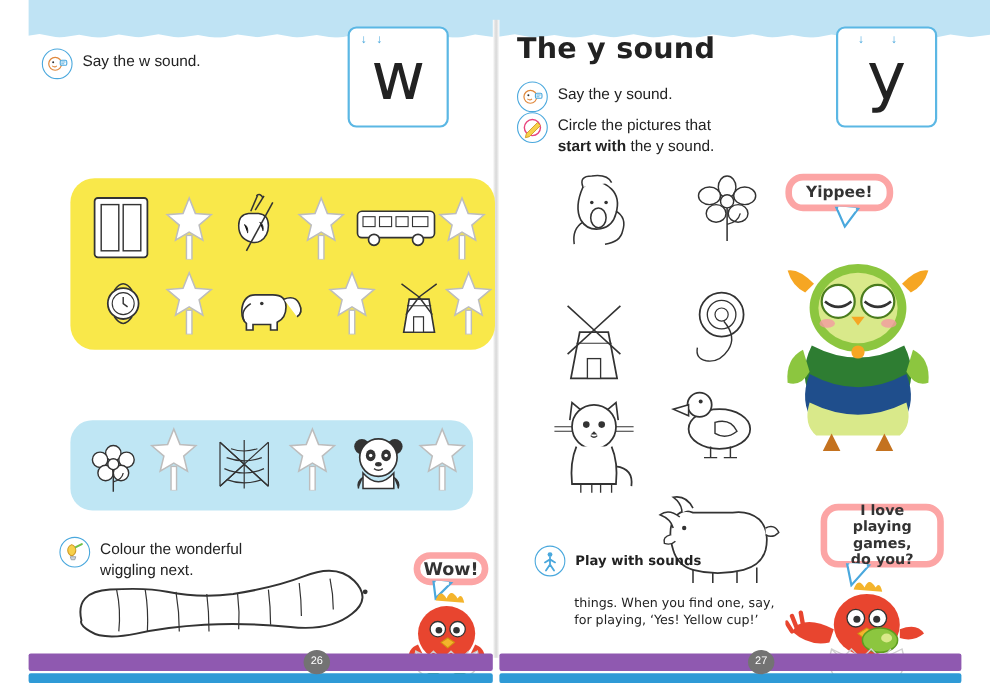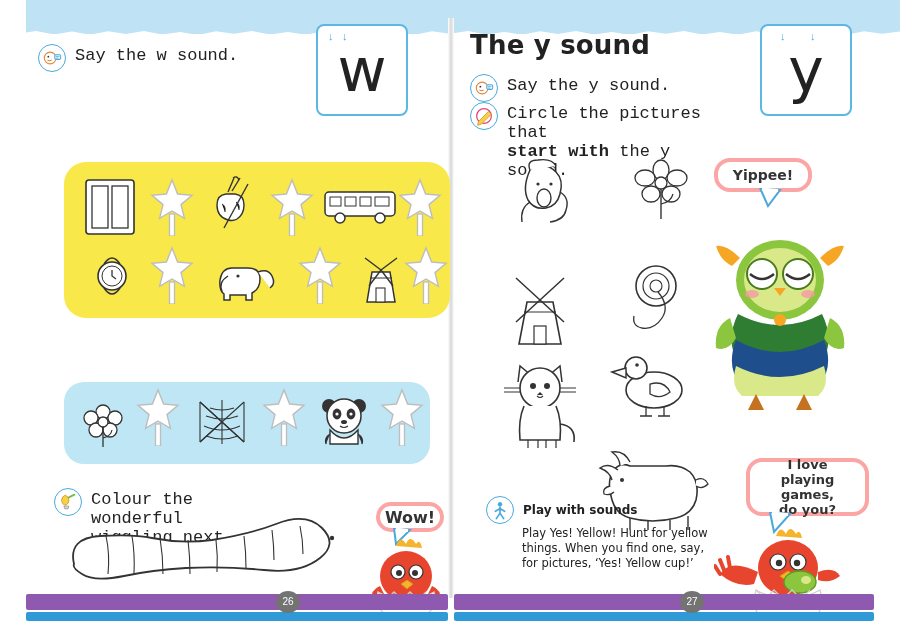--- a/index.html
+++ b/index.html
@@ -76,37 +76,37 @@
   }
 
   .instr{display:flex;align-items:flex-start;gap:9px;margin-top:10px;}
   .bullet-icon{
     flex:0 0 auto;width:26px;height:26px;border-radius:50%;
     border:1.6px solid #4aa8dd;background:#fff;
     display:flex;align-items:center;justify-content:center;
     overflow:hidden;
   }
   .instr .txt{
-    font-family:Liberation Mono, monospace;
-    font-size:17px;line-height:19px;color:#222;padding-top:2px;
+    font-family:Liberation Sans, sans-serif;
+    font-size:14px;line-height:19px;color:#222;padding-top:2px;
   }
   .instr .txt b{font-weight:bold;}
 
   .yellow-panel{
     position:absolute;background:#f9e84a;border-radius:22px;
   }
   .blue-panel{
     position:absolute;background:#bfe6f4;border-radius:20px;
   }
 
   .pic{position:absolute;}
   .star{position:absolute;}
 
   .bubble{
-    position:absolute;background:#fff;border:4px solid #fca5a5;border-radius:16px;
+    position:absolute;background:#fff;border:6px solid #fca5a5;border-radius:16px;
     font-family:"DejaVu Sans", sans-serif;font-weight:bold;color:#333;
     display:flex;align-items:center;justify-content:center;text-align:center;
     padding:4px 8px;box-sizing:border-box;line-height:15px;
   }
   .small-note{
     font-family:"DejaVu Sans", sans-serif;font-size:11.5px;line-height:15px;color:#222;
   }
   .play-head{
     font-family:"DejaVu Sans", sans-serif;font-size:12px;font-weight:bold;color:#222;
   }
@@ -473,26 +473,26 @@
     <div style="position:absolute;left:16px;top:466px;display:flex;align-items:center;gap:9px;">
       <div class="bullet-icon">
         <svg width="22" height="22" viewBox="0 0 24 24">
           <circle cx="12" cy="5.6" r="2.4" fill="#4aa8dd"></circle>
           <path d="M12 8.4 v7 M12 10.4 l-5 3 M12 10.4 l5 3 M12 15.4 l-4 6 M12 15.4 l4 6" stroke="#4aa8dd" stroke-width="1.8" fill="none" stroke-linecap="round"></path>
         </svg>
       </div>
       <div class="play-head">Play with sounds</div>
     </div>
     <div class="small-note" style="position:absolute;left:52px;top:496px;width:220px;">
-      <span>Play Yes! Yellow! Hunt for yellow</span><br>
+      <br>
       <span>things. When you find one, say,</span><br>
-      <span>for pictures, ‘Yes! Yellow cup!’</span>
-    </div>
-
-    <div class="bubble" style="left:276px;top:428px;width:123px;height:58px;font-size:13px;flex-direction:column;">
+      <span>for playing, ‘Yes! Yellow cup!’</span>
+    </div>
+
+    <div class="bubble" style="left:276px;top:428px;width:112px;height:58px;font-size:13px;flex-direction:column;">
       <span>I love</span>
       <span>playing games,</span>
       <span>do you?</span>
     </div>
     <svg style="position:absolute;left:296px;top:482px;" width="30" height="22" viewBox="0 0 30 22">
       <path d="M4 0 L24 2 L8 20 z" fill="#fff" stroke="#4aa8dd" stroke-width="2"></path>
       <path d="M6 1 L22 2.5" stroke="#fff" stroke-width="3"></path>
     </svg>
 
     <svg class="pic" style="left:244px;top:490px;" width="140" height="106" viewBox="0 0 140 106">

